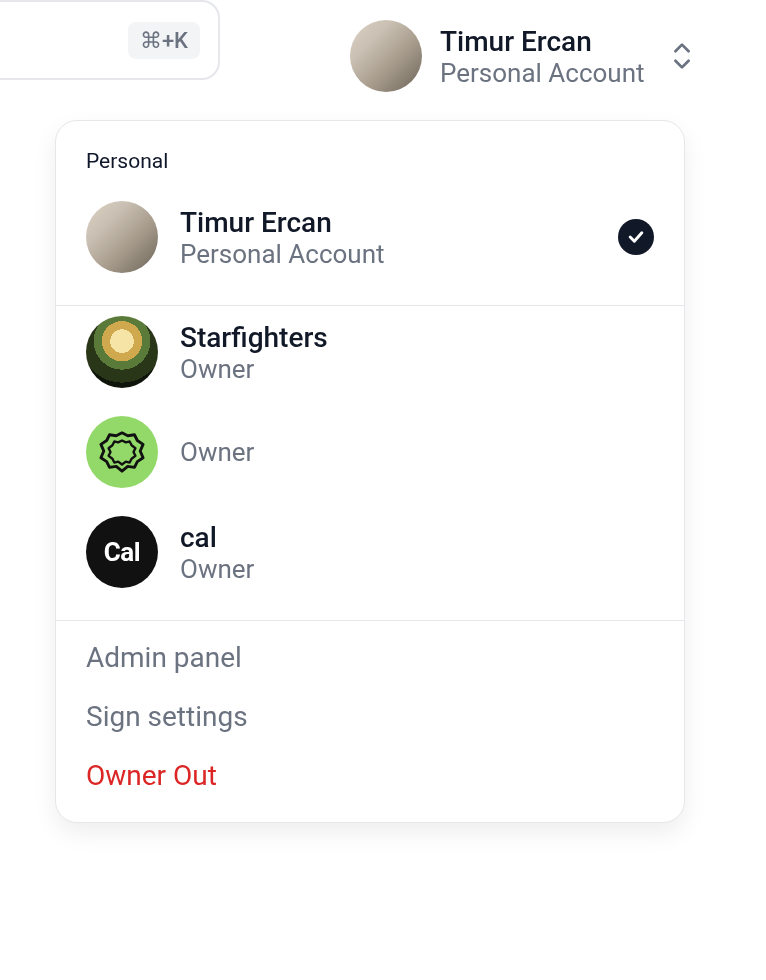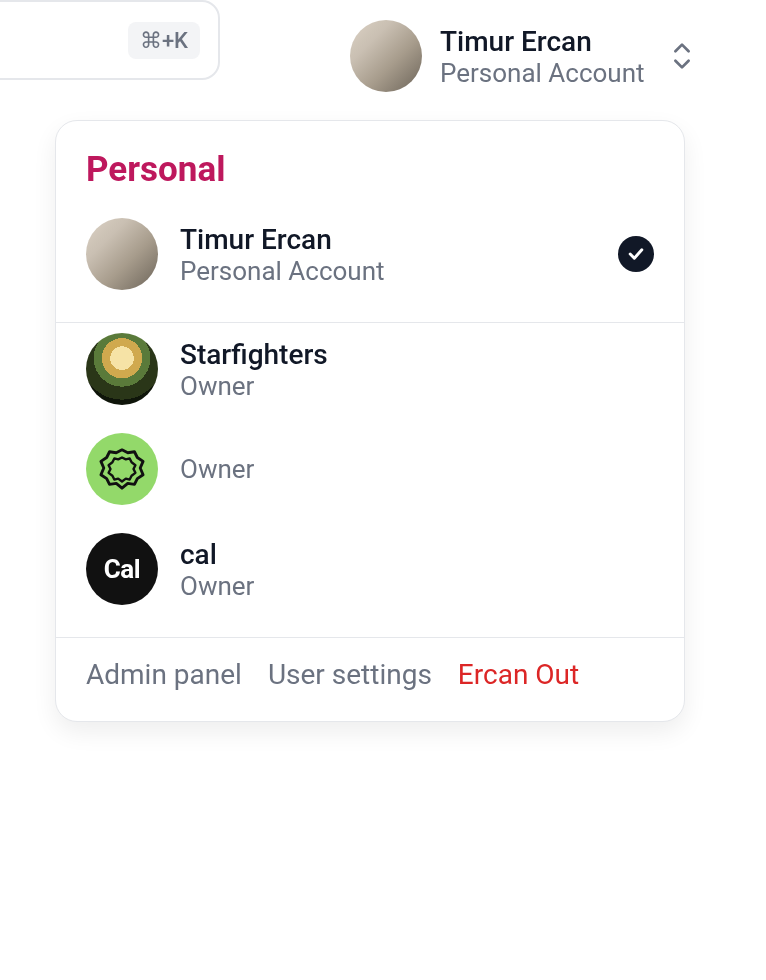--- a/index.html
+++ b/index.html
@@ -68,23 +68,23 @@
     top:120px;
     left:55px;
     width:630px;
     background:#fff;
     border:1px solid #e5e7eb;
     border-radius:22px;
     box-shadow: 0 10px 25px rgba(0,0,0,0.07);
     padding-bottom: 30px;
   }
   .section-header {
-    font-size: 35px;
-    font-weight:700;
-    color:#be185d;
+    font-size: 21px;
+    font-weight:400;
+    color:#0f172a;
     padding: 28px 30px 18px 30px;
     display:flex;
     align-items:center;
     justify-content:space-between;
   }
   .row {
     display:flex;
     align-items:center;
     padding: 10px 30px 18px 30px;
     gap: 22px;
@@ -122,21 +122,21 @@
     flex-shrink:0;
     display:flex; align-items:center; justify-content:center;
   }
   .avatar-starfighters {
     background: radial-gradient(circle at 50% 35%, #f6e3a6 0 20%, #d0a94e 20% 34%, #5a7a3a 34% 48%, #2a3618 48% 70%, #0f150a 70% 100%);
   }
   .avatar-founders { background:#93d96a; color:#111; }
   .avatar-founders svg { width:46px; height:46px; }
   .avatar-cal { background:#111; color:#fff; font-weight:700; font-size:26px; letter-spacing:-0.5px; }
 
-  .menu-list { padding: 20px 30px 0 30px; display:flex; flex-direction:row; gap:26px; }
+  .menu-list { padding: 20px 30px 0 30px; display:flex; flex-direction:column; gap:26px; }
   .menu-item { font-size:28px; color:#6b7280; cursor:pointer; }
   .menu-item.danger { color:#dc2626; }
 </style>
 </head>
 <body>
 
 <div class="search-box">
   <span class="kbd">⌘+K</span>
 </div>
 
@@ -204,17 +204,17 @@
     <div class="row-text">
       <span class="row-name">cal</span>
       <span class="row-sub">Owner</span>
     </div>
   </div>
 
   <hr class="divider">
 
   <div class="menu-list">
     <div class="menu-item">Admin panel</div>
-    <div class="menu-item">User settings</div>
-    <div class="menu-item danger">Ercan Out</div>
+    <div class="menu-item">Sign settings</div>
+    <div class="menu-item danger">Owner Out</div>
   </div>
 
 </div>
 
 </body></html>

